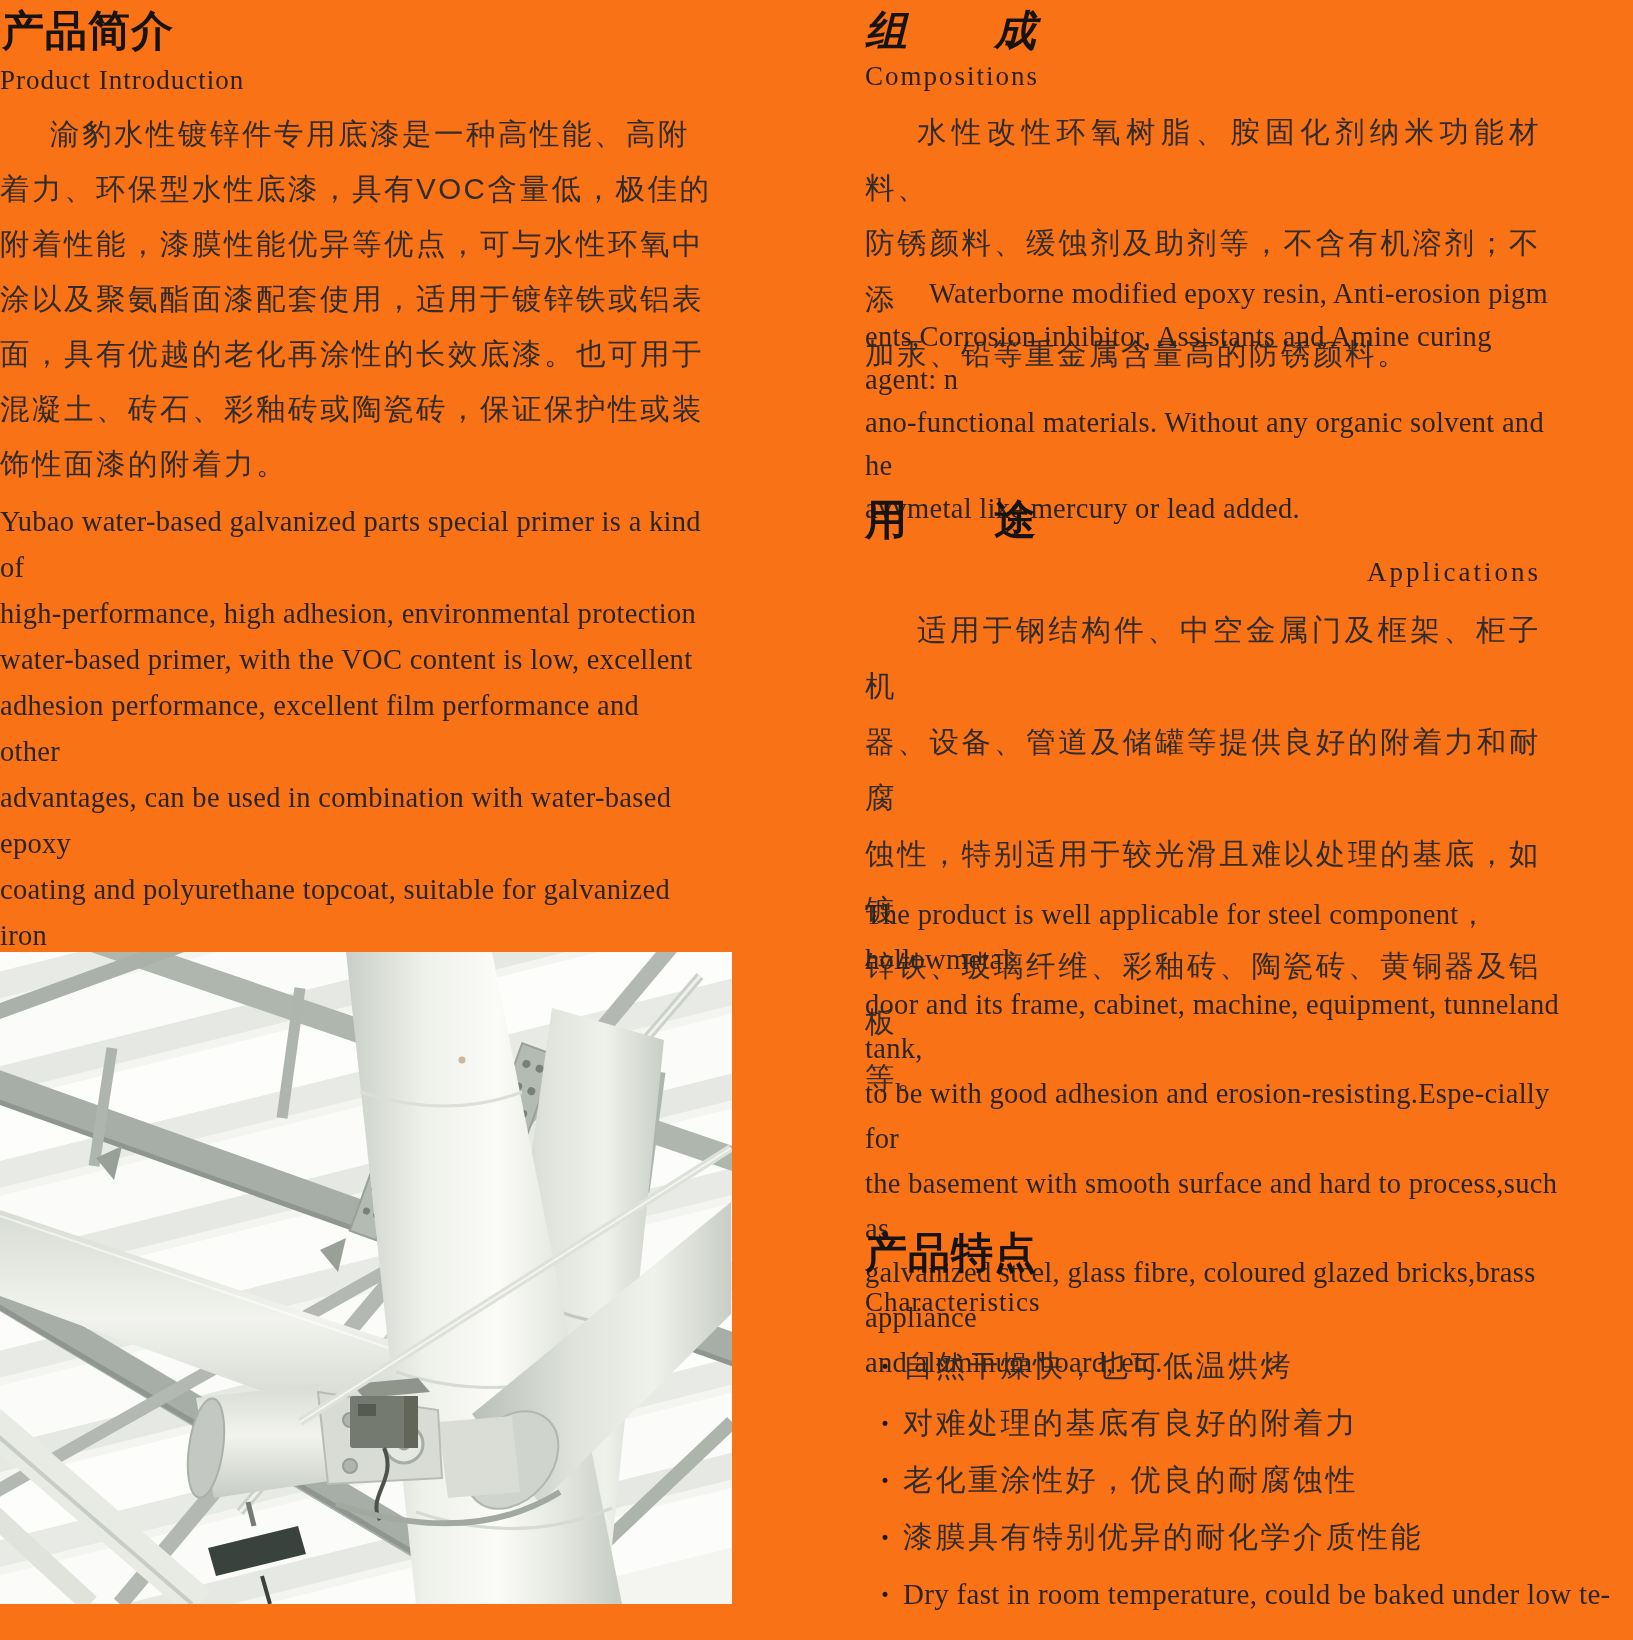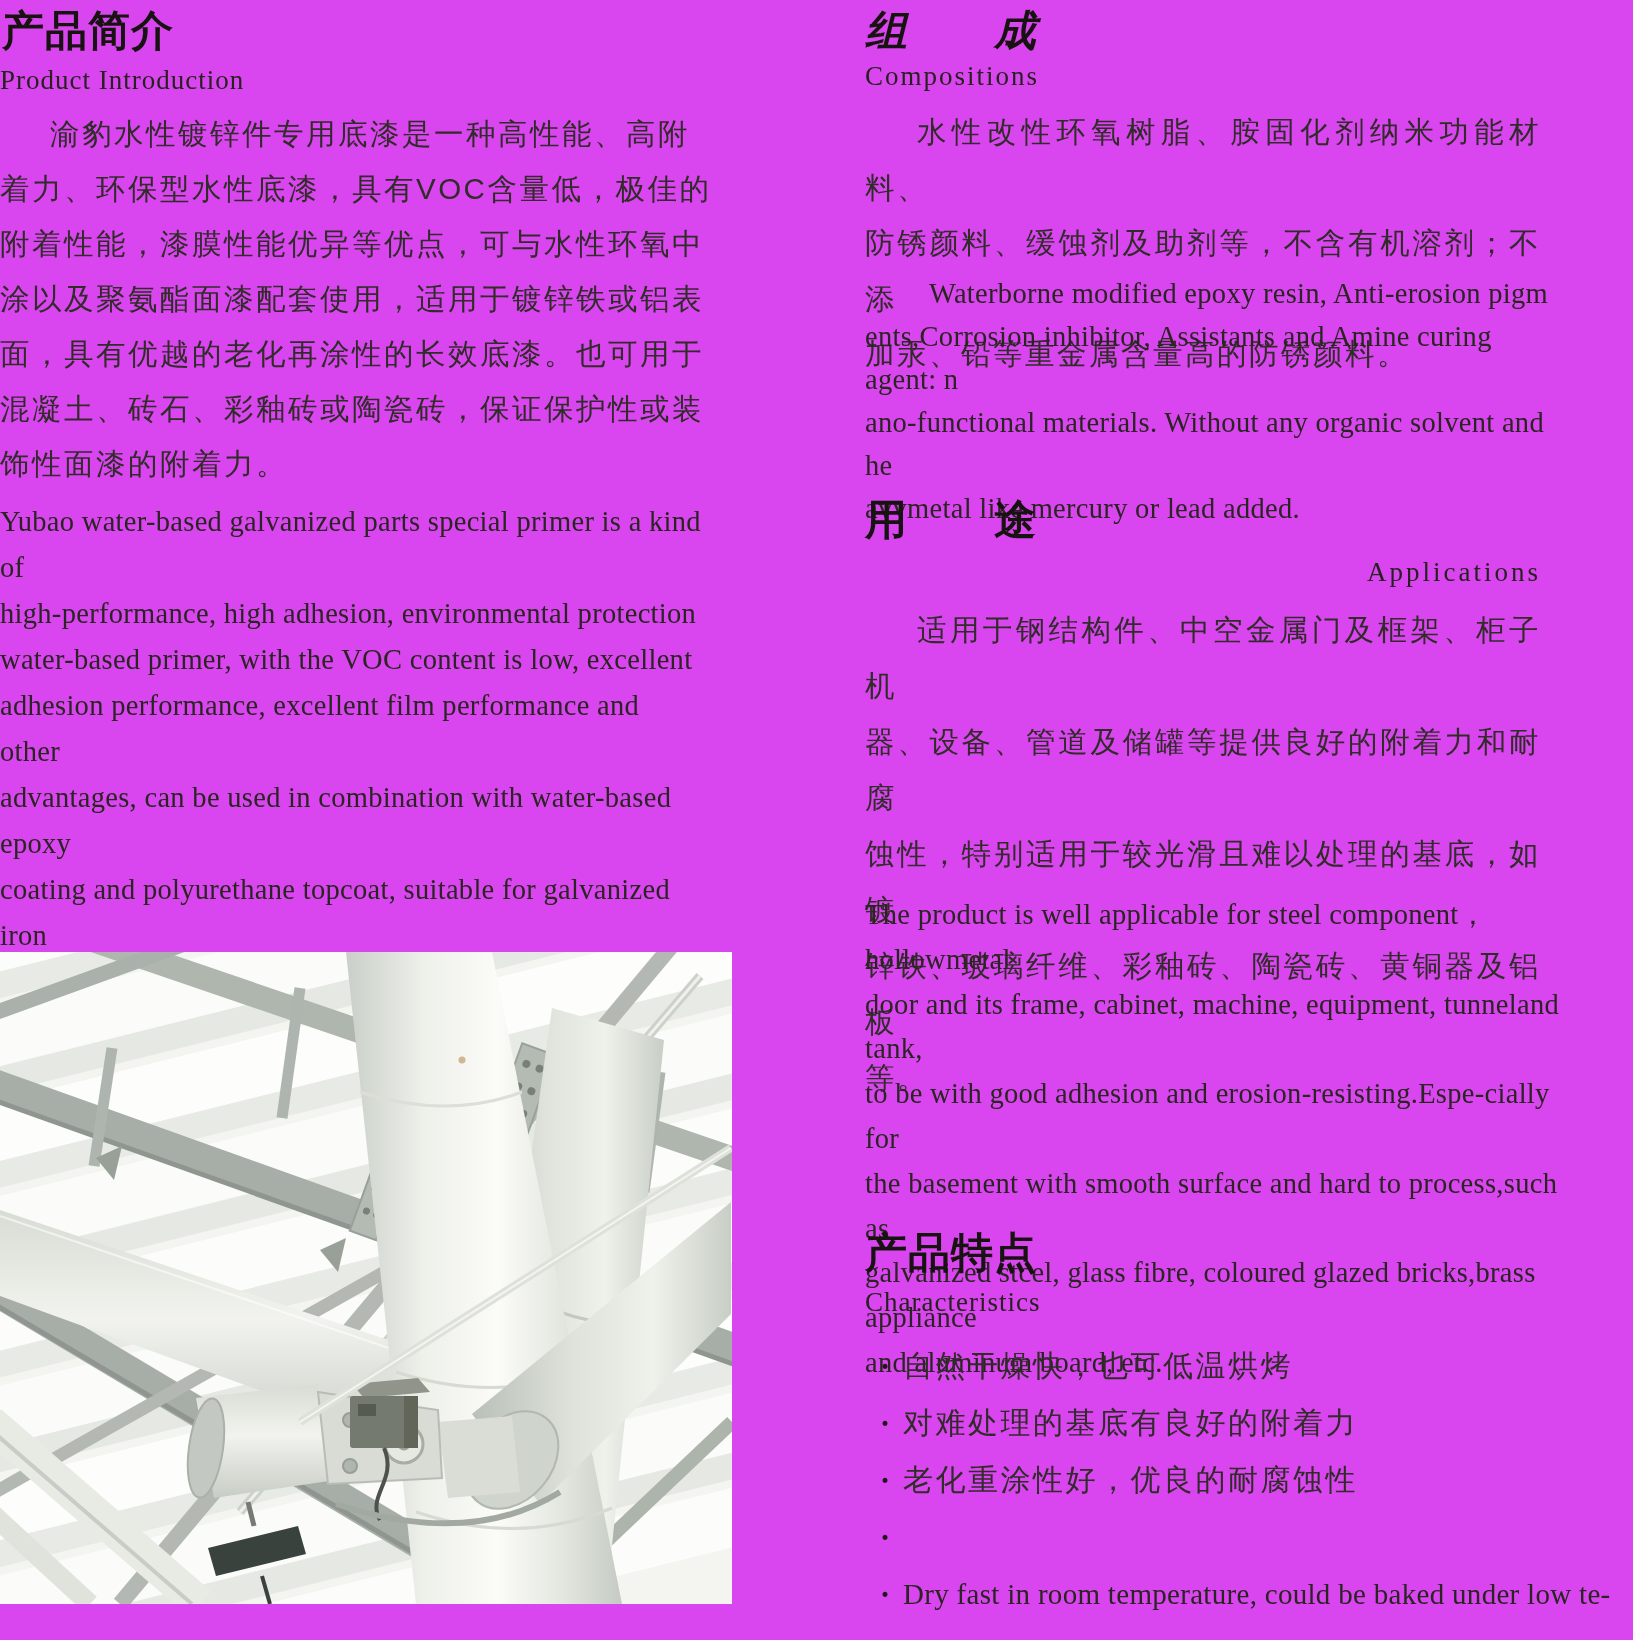--- a/index.html
+++ b/index.html
@@ -1,17 +1,17 @@
 <!DOCTYPE html>
 <html><head>
 <meta charset="utf-8">
 <style>
   html,body{margin:0;padding:0;background:#ffffff;}
   .page{
-    position:relative;width:1633px;height:1640px;background:#d946ef;
+    position:relative;width:1633px;height:1640px;background:#f97316;
     overflow:hidden;color:#26211e;
     font-family:"Liberation Sans",sans-serif;
   }
   .abs{position:absolute;}
   .zh-h{
     font-family:"Liberation Sans","DejaVu Sans",sans-serif;font-weight:700;
     font-size:42px;line-height:46px;color:#171310;letter-spacing:1px;white-space:pre;
   }
   .en-sub{
     font-family:"Liberation Serif","DejaVu Serif",serif;font-size:27px;
@@ -264,20 +264,21 @@
     <div class="bullet-row">
       <span class="bullet-marker">•</span>
       <span class="bullet-zh">对难处理的基底有良好的附着力</span>
     </div>
     <div class="bullet-row">
       <span class="bullet-marker">•</span>
       <span class="bullet-zh">老化重涂性好，优良的耐腐蚀性</span>
     </div>
     <div class="bullet-row">
       <span class="bullet-marker">•</span>
+      <span class="bullet-zh">漆膜具有特别优异的耐化学介质性能</span>
     </div>
     <div class="bullet-row">
       <span class="bullet-marker">•</span>
       <span class="bullet-en">Dry fast in room temperature, could be baked under low te-</span>
     </div>
   </div>
 
 </div>
 
 </body></html>

